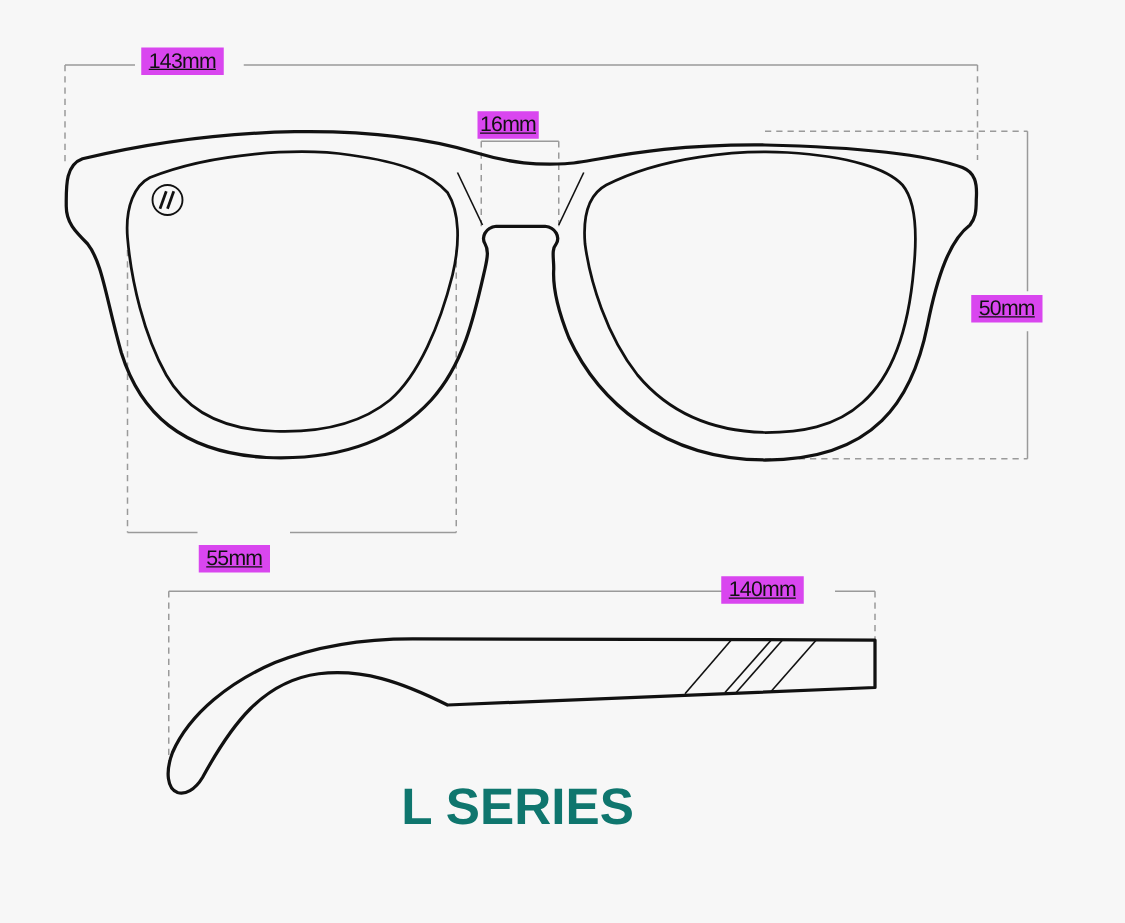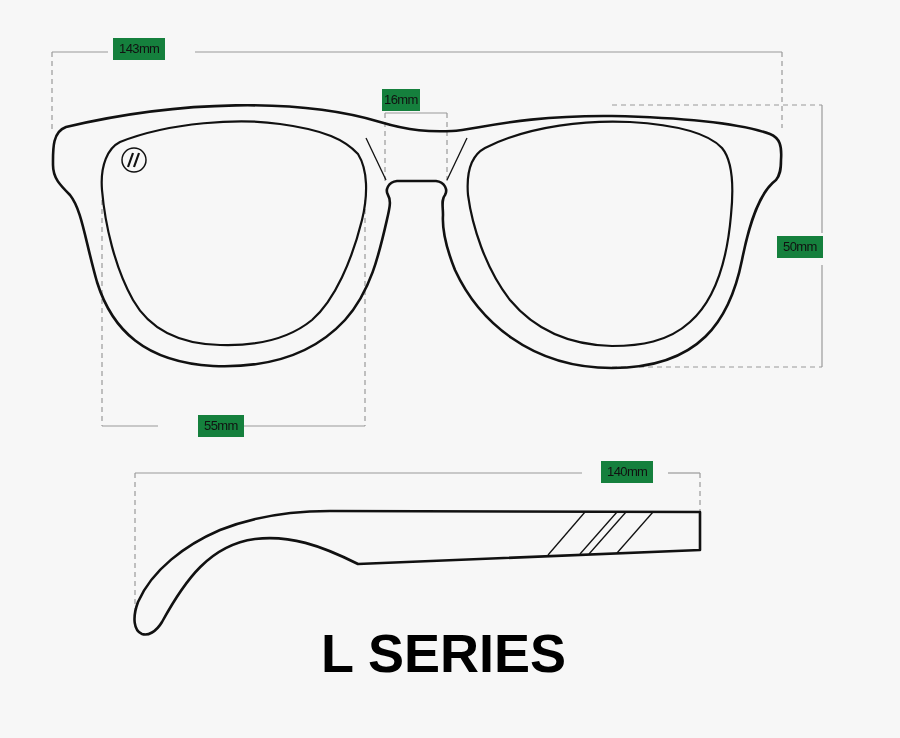--- a/index.html
+++ b/index.html
@@ -11,34 +11,35 @@
       font-family: "Liberation Sans", "DejaVu Sans", sans-serif;
     }
     svg.diagram { position: absolute; left: 0; top: 0; }
     .frame { fill: none; stroke: #111; stroke-width: 2.6; stroke-linejoin: round; stroke-linecap: round; }
     .lens  { fill: none; stroke: #111; stroke-width: 2.2; }
     .thin  { fill: none; stroke: #111; stroke-width: 1.3; }
     .dim   { fill: none; stroke: #9a9a9a; stroke-width: 1.2; }
     .dash  { fill: none; stroke: #9a9a9a; stroke-width: 1.2; stroke-dasharray: 5 4; }
     .label {
       position: absolute;
-      font-size: 13px;
+      font-size: 17px;
       color: #111;
       letter-spacing: -0.6px;
-      background: #15803d;
+      background: #d946ef;
       padding: 0 6px;
       line-height: 22px;
       white-space: nowrap;
+      text-decoration: underline;
     }
     .title {
       position: absolute;
       left: 321px; top: 622px;
-      font-size: 54px;
+      font-size: 41px;
       font-weight: bold;
-      color: #000000;
+      color: #0f766e;
       letter-spacing: 0px;
       white-space: nowrap;
     }
   </style>
 </head>
 <body>
 
 <svg class="diagram" width="900" height="738" viewBox="0 0 900 738" xmlns="http://www.w3.org/2000/svg">
 
   <g>
@@ -157,16 +158,16 @@
     <line class="thin" x1="585" y1="512" x2="548" y2="555"></line>
     <line class="thin" x1="617" y1="512" x2="580" y2="554"></line>
     <line class="thin" x1="626" y1="512" x2="589" y2="554"></line>
     <line class="thin" x1="653" y1="512" x2="617" y2="553"></line>
   </g>
 </svg>
 
 <div class="label" style="left:113px; top:38px;">143mm</div>
 <div class="label" style="left:382px; top:89px; padding:0 2px;text-align:center;">16mm</div>
 <div class="label" style="left:777px; top:236px;">50mm</div>
-<div class="label" style="left:159px; top:415px;margin-left:39px;">55mm</div>
-<div class="label" style="left:601px; top:461px;">140mm</div>
+<div class="label" style="left:159px; top:436px;">55mm</div>
+<div class="label" style="left:577px; top:461px;">140mm</div>
 
 <div class="title">L SERIES</div>
 
 </body></html>

